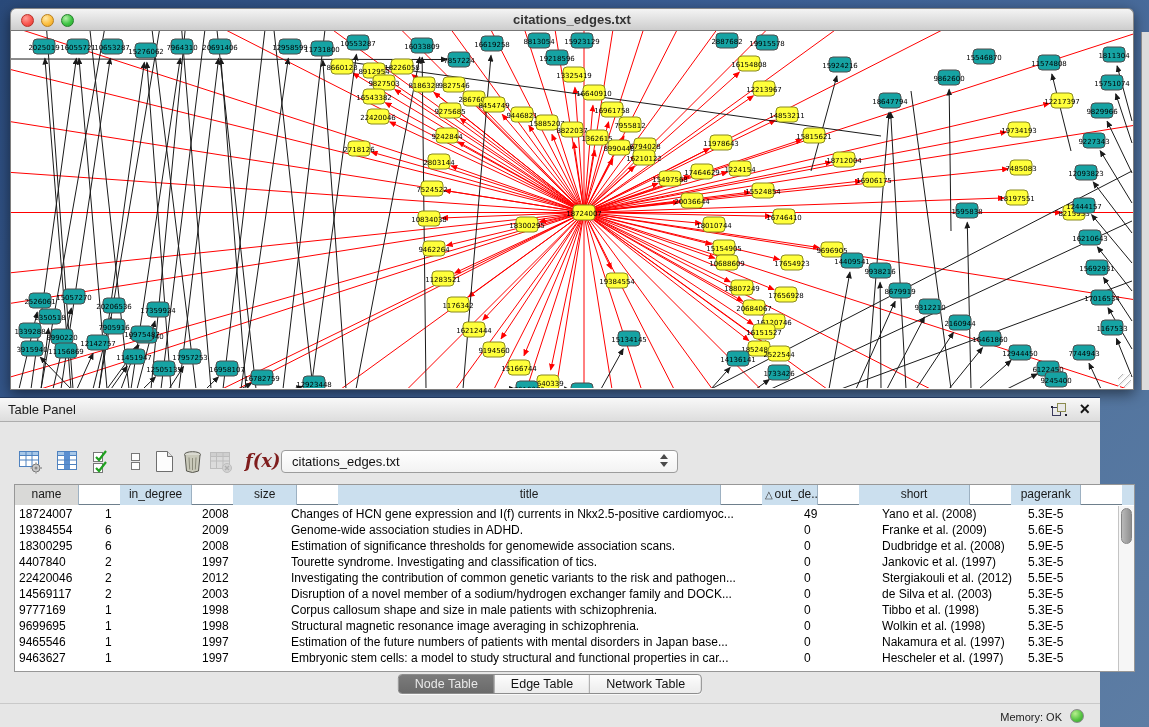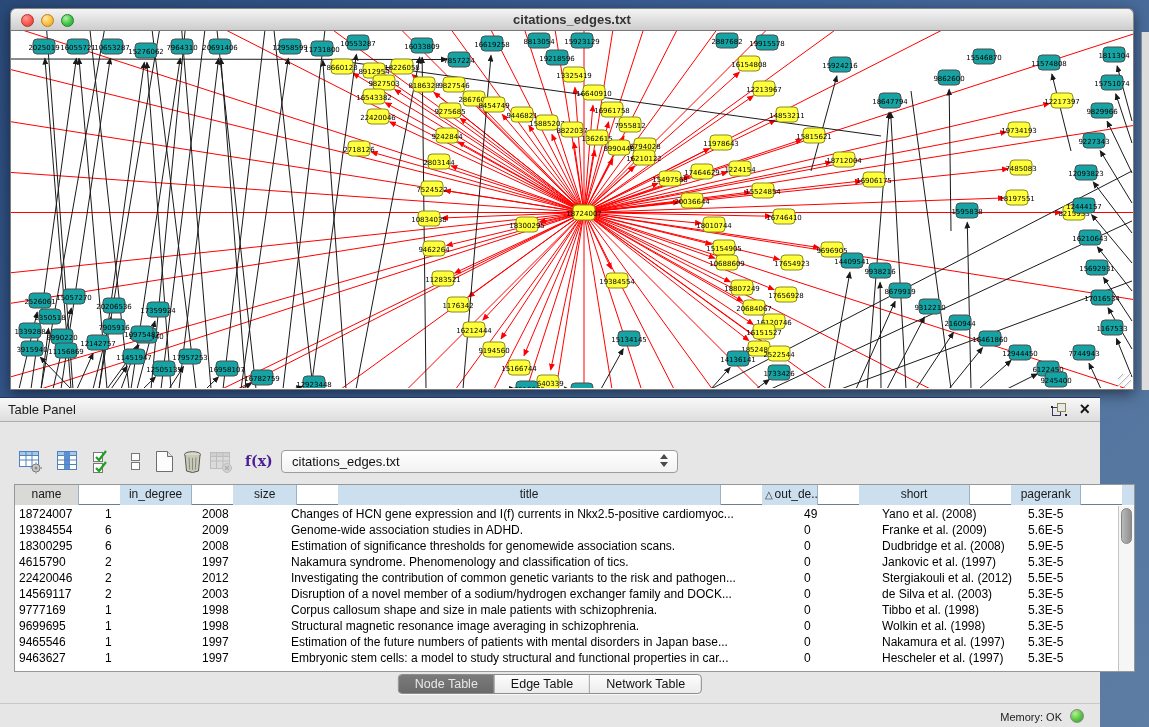--- a/index.html
+++ b/index.html
@@ -35,22 +35,22 @@
   
   #table-panel { position:absolute; left:0; top:397px; width:1100px; height:330px;
     background:#e6e6e6; border-top:1px solid #22385e; }
   .panel-header { position:relative; height:24px;
     background:linear-gradient(#f8f8f8,#dddddd); border-bottom:1px solid #adadad; }
   .panel-header .panel-title { position:absolute; left:8px; top:4px; font-size:13px; color:#1c1c1c; }
   .panel-header .hdr-btns { position:absolute; right:10px; top:3px; display:flex; gap:12px; align-items:center; }
   .close-x { font-size:18px; font-weight:bold; color:#151515; line-height:16px; cursor:default; }
 
   .toolbar-icon { position:absolute; top:50px; width:27px; height:27px; }
-  .fx { font-family:"DejaVu Serif", serif; font-weight:bold;
-    font-size:14px; color:#4c1d95; line-height:26px; }
+  .fx { font-family:"DejaVu Serif", serif; font-style:italic; font-weight:bold;
+    font-size:18px; color:#7f1d1d; line-height:26px; }
 
   .dropdown { position:absolute; left:281px; top:52px; width:397px; height:23px;
     background:linear-gradient(#ffffff,#f2f2f2); border:1px solid #9c9c9c; border-radius:4px;
     font-size:13px; color:#111; line-height:21px; padding-left:10px; }
   .dd-arrows { position:absolute; right:9px; top:3px; }
   .dd-arrows div { width:0; height:0; border-left:4px solid transparent; border-right:4px solid transparent; }
   .dd-up { border-bottom:5px solid #4a4a4a; margin-bottom:3px; }
   .dd-down { border-top:5px solid #4a4a4a; }
 
   .table-area { position:absolute; left:14px; top:86px; width:1121px; height:188px;
@@ -958,24 +958,24 @@
         <div class="trow">
           <div class="tcell">18300295</div>
           <div class="tcell">6</div>
           <div class="tcell">2008</div>
           <div class="tcell">Estimation of significance thresholds for genomewide association scans.</div>
           <div class="tcell">0</div>
           <div class="tcell">Dudbridge et al. (2008)</div>
           <div class="tcell">5.9E-5</div>
         </div>
         <div class="trow">
-          <div class="tcell">4615790</div>
+          <div class="tcell">4407840</div>
           <div class="tcell">2</div>
           <div class="tcell">1997</div>
-          <div class="tcell">Nakamura syndrome. Phenomenology and classification of tics.</div>
+          <div class="tcell">Tourette syndrome. Investigating and classification of tics.</div>
           <div class="tcell">0</div>
           <div class="tcell">Jankovic et al. (1997)</div>
           <div class="tcell">5.3E-5</div>
         </div>
         <div class="trow">
           <div class="tcell">22420046</div>
           <div class="tcell">2</div>
           <div class="tcell">2012</div>
           <div class="tcell">Investigating the contribution of common genetic variants to the risk and pathogen...</div>
           <div class="tcell">0</div>

